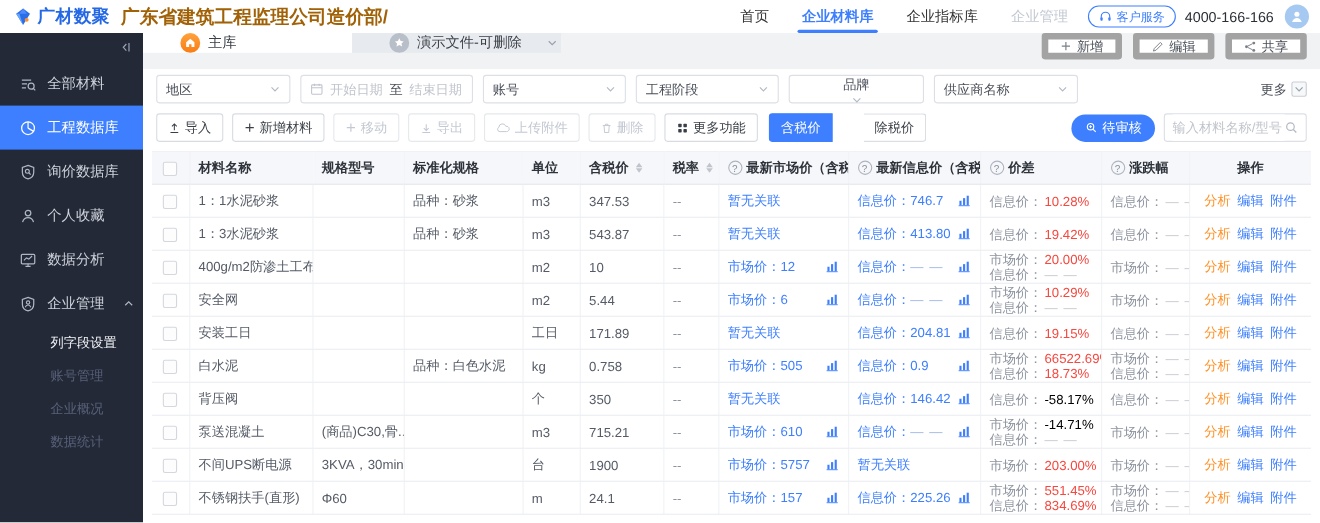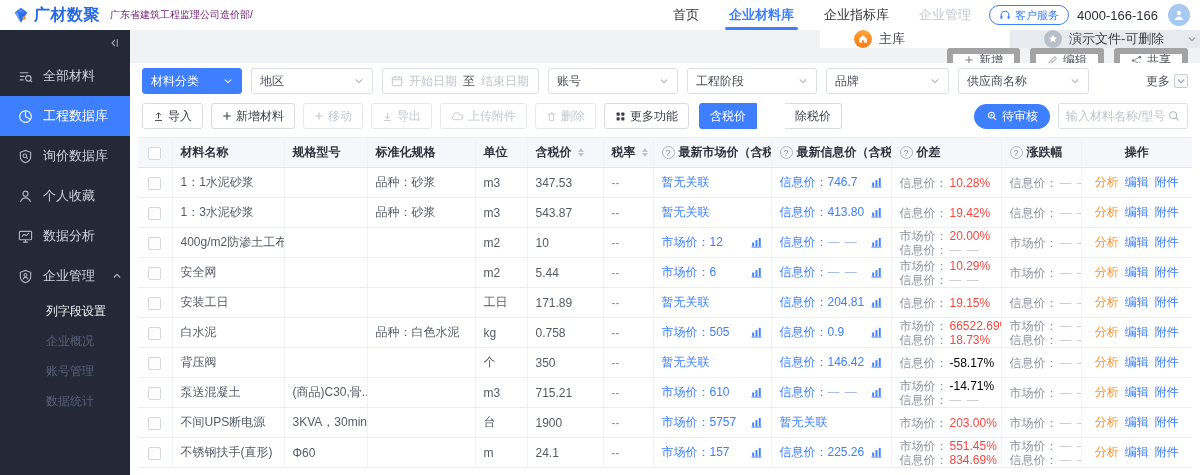--- a/index.html
+++ b/index.html
@@ -5,21 +5,21 @@
   *{margin:0;padding:0;box-sizing:border-box;}
   html,body{width:1200px;height:475px;overflow:hidden;}
   body{font-family:"Liberation Sans","DejaVu Sans",sans-serif;background:#fff;font-size:12px;}
   .ic{display:inline-flex;align-items:center;justify-content:center;line-height:0;}
   button{font-family:inherit;}
 
   
   .topbar{height:30px;display:flex;align-items:center;padding:0 10px 0 12px;background:#fff;}
   .logo{display:flex;align-items:center;gap:4px;cursor:pointer;}
   .logo-text{font-size:16px;font-weight:700;color:#2468e5;letter-spacing:.5px;}
-  .company{margin-left:10px;font-size:10px;font-weight:400;color:#701a75;}
+  .company{margin-left:10px;font-size:17px;font-weight:700;color:#a16207;}
   .nav{margin-left:auto;display:flex;gap:30px;height:100%;align-items:center;margin-right:18px;}
   .nav-item{font-size:13px;color:#333;position:relative;height:100%;display:flex;align-items:center;cursor:pointer;}
   .nav-item.active{color:#3d7fff;font-weight:700;}
   .nav-item.active::after{content:'';position:absolute;left:-4px;right:-4px;bottom:0;height:3px;background:#3d7fff;border-radius:2px;}
   .nav-item.disabled{color:#c3c8d2;}
   .service{display:flex;align-items:center;gap:4px;border:1px solid #3d7fff;color:#3d7fff;background:#fff;border-radius:12px;height:20px;padding:0 9px;font-size:11px;margin-right:8px;cursor:pointer;}
   .phone{font-size:13px;color:#2b2f36;margin-right:10px;}
   .avatar{width:22px;height:22px;border-radius:50%;background:#a6c9f2;display:flex;align-items:center;justify-content:center;cursor:pointer;}
 
   
@@ -38,21 +38,21 @@
   .m-item .ic{color:#aeb6c6;}
   .m-item.active{background:#3d7fff;color:#fff;}
   .m-item.active .ic{color:#fff;}
   .m-caret{margin-left:auto;color:#98a0b3;}
   .m-sub{height:30px;line-height:30px;padding-left:46px;font-size:12px;color:#58617a;cursor:pointer;}
   .m-sub.current{color:#f2f4f8;}
 
   
   .main{flex:1;display:flex;flex-direction:column;background:#fff;min-width:0;}
 
-  .tabbar{height:33px;background:#f0f2f4;display:flex;align-items:flex-end;flex-shrink:0;flex-direction:column;}
+  .tabbar{height:33px;background:#f0f2f4;display:flex;align-items:flex-start;flex-shrink:0;}
   .tab{width:190px;display:flex;align-items:center;gap:7px;padding-left:34px;font-size:13px;color:#3a3f47;cursor:pointer;background:#e7eaee;}
   .tab.active{background:#fff;}
   .tab-ic{width:18px;height:18px;border-radius:50%;display:flex;align-items:center;justify-content:center;flex-shrink:0;}
   .tab-ic.orange{background:linear-gradient(180deg,#ffa23c,#f97d16);}
   .tab-ic.gray{background:#b9bfc9;}
   .tab-caret{margin-left:16px;color:#9aa1ac;}
   .tab-actions{margin-left:auto;display:flex;align-items:center;gap:10px;padding-right:12px;}
   .abtn{display:flex;align-items:center;gap:5px;background:#fff;border:6px solid #a3a3a3;border-radius:3px;height:24px;padding:0 11px;font-size:12px;color:#4a4f58;cursor:pointer;}
   .abtn .ic{color:#7a8088;}
 
@@ -223,22 +223,22 @@
               </svg>
             </span>
             <span class="m-label">企业管理</span>
             <span class="ic m-caret">
               <svg viewBox="0 0 12 12" width="10" height="10">
                 <path d="M2.2 7.8L6 4l3.8 3.8" fill="none" stroke="currentColor" stroke-width="1.3"></path>
               </svg>
             </span>
           </div>
           <div class="m-sub current">列字段设置</div>
+          <div class="m-sub disabled">账号管理</div>
           <div class="m-sub disabled">企业概况</div>
-          <div class="m-sub disabled">账号管理</div>
           <div class="m-sub disabled">数据统计</div>
         </nav>
     </aside>
 
     <main class="main">
       <div class="tabbar">
         <div class="tabs" style="display:flex;">
             <div class="tab active">
               <span class="tab-ic orange">
                 <svg viewBox="0 0 12 12" width="10" height="10">
@@ -286,28 +286,20 @@
                   <circle cx="11.2" cy="11.2" r="1.7" fill="currentColor"></circle>
                   <path d="M4.3 6.2l5.4-2.7M4.3 7.8l5.4 2.7" stroke="currentColor" fill="none" stroke-width="1.1"></path>
                 </svg>
               </span>
               <span>共享</span>
             </button>
           </div>
       </div>
 
       <div class="filters">
-          <div class="fselect primary" style="width: 100px;">
-            <span class="flabel">材料分类</span>
-            <span class="ic f-caret">
-              <svg viewBox="0 0 12 12" width="10" height="10">
-                <path d="M2.2 4.2L6 8l3.8-3.8" fill="none" stroke="currentColor" stroke-width="1.3"></path>
-              </svg>
-            </span>
-          </div>
           <div class="fselect" style="width: 122px;">
             <span class="flabel">地区</span>
             <span class="ic f-caret">
               <svg viewBox="0 0 12 12" width="10" height="10">
                 <path d="M2.2 4.2L6 8l3.8-3.8" fill="none" stroke="currentColor" stroke-width="1.3"></path>
               </svg>
             </span>
           </div>
           <div class="fdate" style="width: 157px;">
             <span class="ic">
@@ -329,21 +321,21 @@
             </span>
           </div>
           <div class="fselect" style="width: 130px;">
             <span class="flabel">工程阶段</span>
             <span class="ic f-caret">
               <svg viewBox="0 0 12 12" width="10" height="10">
                 <path d="M2.2 4.2L6 8l3.8-3.8" fill="none" stroke="currentColor" stroke-width="1.3"></path>
               </svg>
             </span>
           </div>
-          <div class="fselect" style="width: 123px;">
+          <div class="fselect" style="width: 123px; flex-direction: column;">
             <span class="flabel">品牌</span>
             <span class="ic f-caret">
               <svg viewBox="0 0 12 12" width="10" height="10">
                 <path d="M2.2 4.2L6 8l3.8-3.8" fill="none" stroke="currentColor" stroke-width="1.3"></path>
               </svg>
             </span>
           </div>
           <div class="fselect" style="width: 131px;">
             <span class="flabel">供应商名称</span>
             <span class="ic f-caret">

